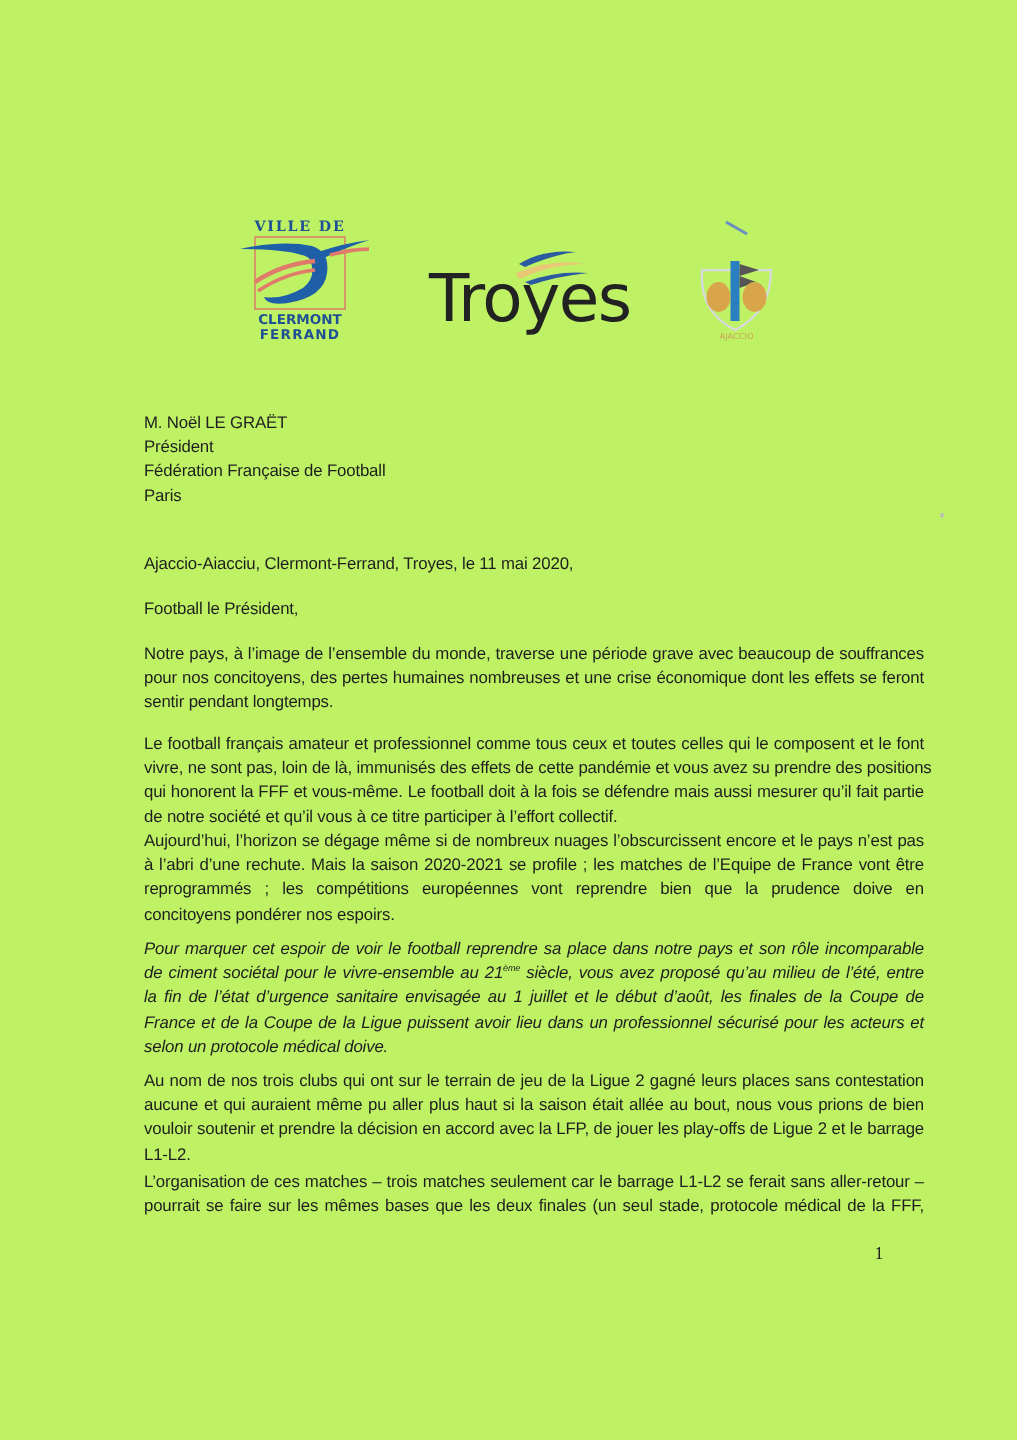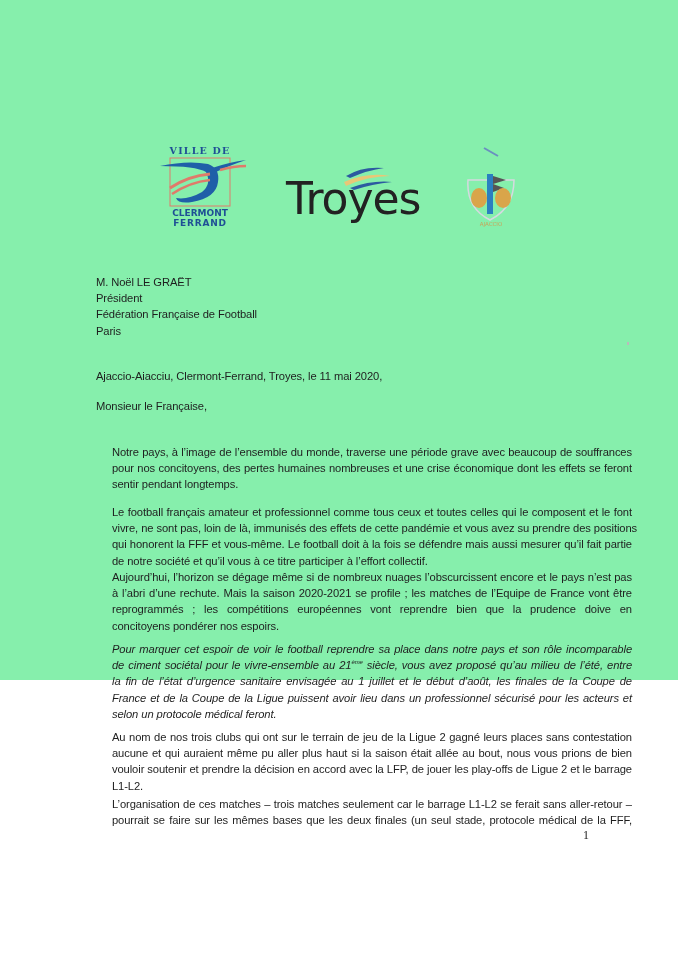--- a/index.html
+++ b/index.html
@@ -1,31 +1,31 @@
 <!DOCTYPE html>
 <html><head>
 <meta charset="utf-8">
 <style>
   html, body { margin: 0; padding: 0; background: #ffffff; }
   body { width: 678px; height: 960px; position: relative; overflow: hidden;
          font-family: "Liberation Sans", sans-serif; color: #1e1e1e; }
-  .page { position: absolute; left: 0; top: 0; width: 678px; height: 680px; background: #86efac; }
+  .page { position: absolute; left: 0; top: 0; width: 678px; height: 960px; background: #bef264; }
 
   .logos { position: absolute; left: 0; top: 138px; width: 678px; height: 95px; }
   .logo-clermont { position: absolute; left: 158px; top: 4px; width: 90px; height: 86px; }
   .logo-troyes { position: absolute; left: 284px; top: 24px; width: 150px; height: 62px; }
   .logo-ajaccio { position: absolute; left: 462px; top: 8px; width: 60px; height: 82px; }
 
   .text { font-size: 11.2px; line-height: 16.2px; letter-spacing: -0.1px; }
   .recipient { position: absolute; left: 96px; top: 274px; }
   .recipient div { white-space: nowrap; }
   .dateline { position: absolute; left: 96px; top: 368px; white-space: nowrap; }
   .salutation { position: absolute; left: 96px; top: 398px; white-space: nowrap; }
 
-  .para { position: absolute; left: 96px; width: 520px; text-align: justify; margin: 16px; }
+  .para { position: absolute; left: 96px; width: 520px; text-align: justify; margin: 0; }
   .para span.line { display: block; white-space: nowrap; text-align-last: justify; }
   .para span.line.last { text-align-last: left; }
   .p1 { top: 428px; }
   .p2 { top: 488px; }
   .p3 { top: 553px; }
   .p4 { top: 625px; font-style: italic; }
   .p5 { top: 713px; }
   .p6 { top: 780px; }
   sup { font-size: 6px; vertical-align: 5px; line-height: 0; }
 
@@ -71,21 +71,21 @@
   </div>
 
   <div class="recipient text">
     <div>M. Noël LE GRAËT</div>
     <div>Président</div>
     <div>Fédération Française de Football</div>
     <div>Paris</div>
   </div>
 
   <div class="dateline text">Ajaccio-Aiacciu, Clermont-Ferrand, Troyes, le 11 mai 2020,</div>
-  <div class="salutation text">Monsieur le Française,</div>
+  <div class="salutation text">Football le Président,</div>
 
   <p class="para text p1">
     <span class="line">Notre pays, à l’image de l’ensemble du monde, traverse une période grave avec beaucoup de souffrances</span>
     <span class="line">pour nos concitoyens, des pertes humaines nombreuses et une crise économique dont les effets se feront</span>
     <span class="line last">sentir pendant longtemps.</span>
   </p>
 
   <p class="para text p2">
     <span class="line">Le football français amateur et professionnel comme tous ceux et toutes celles qui le composent et le font</span>
     <span class="line">vivre, ne sont pas, loin de là, immunisés des effets de cette pandémie et vous avez su prendre des positions</span>
@@ -98,21 +98,21 @@
     <span class="line">à l’abri d’une rechute. Mais la saison 2020-2021 se profile ; les matches de l’Equipe de France vont être</span>
     <span class="line">reprogrammés ; les compétitions européennes vont reprendre bien que la prudence doive en</span>
     <span class="line last">concitoyens pondérer nos espoirs.</span>
   </p>
 
   <p class="para text p4">
     <span class="line">Pour marquer cet espoir de voir le football reprendre sa place dans notre pays et son rôle incomparable</span>
     <span class="line"><span>de ciment sociétal pour le vivre-ensemble au 21</span><sup>ème</sup><span> siècle, vous avez proposé qu’au milieu de l’été, entre</span></span>
     <span class="line">la fin de l’état d’urgence sanitaire envisagée au 1 juillet et le début d’août, les finales de la Coupe de</span>
     <span class="line">France et de la Coupe de la Ligue puissent avoir lieu dans un professionnel sécurisé pour les acteurs et</span>
-    <span class="line last">selon un protocole médical feront.</span>
+    <span class="line last">selon un protocole médical doive.</span>
   </p>
 
   <p class="para text p5">
     <span class="line">Au nom de nos trois clubs qui ont sur le terrain de jeu de la Ligue 2 gagné leurs places sans contestation</span>
     <span class="line">aucune et qui auraient même pu aller plus haut si la saison était allée au bout, nous vous prions de bien</span>
     <span class="line">vouloir soutenir et prendre la décision en accord avec la LFP, de jouer les play-offs de Ligue 2 et le barrage</span>
     <span class="line last">L1-L2.</span>
   </p>
 
   <p class="para text p6">

